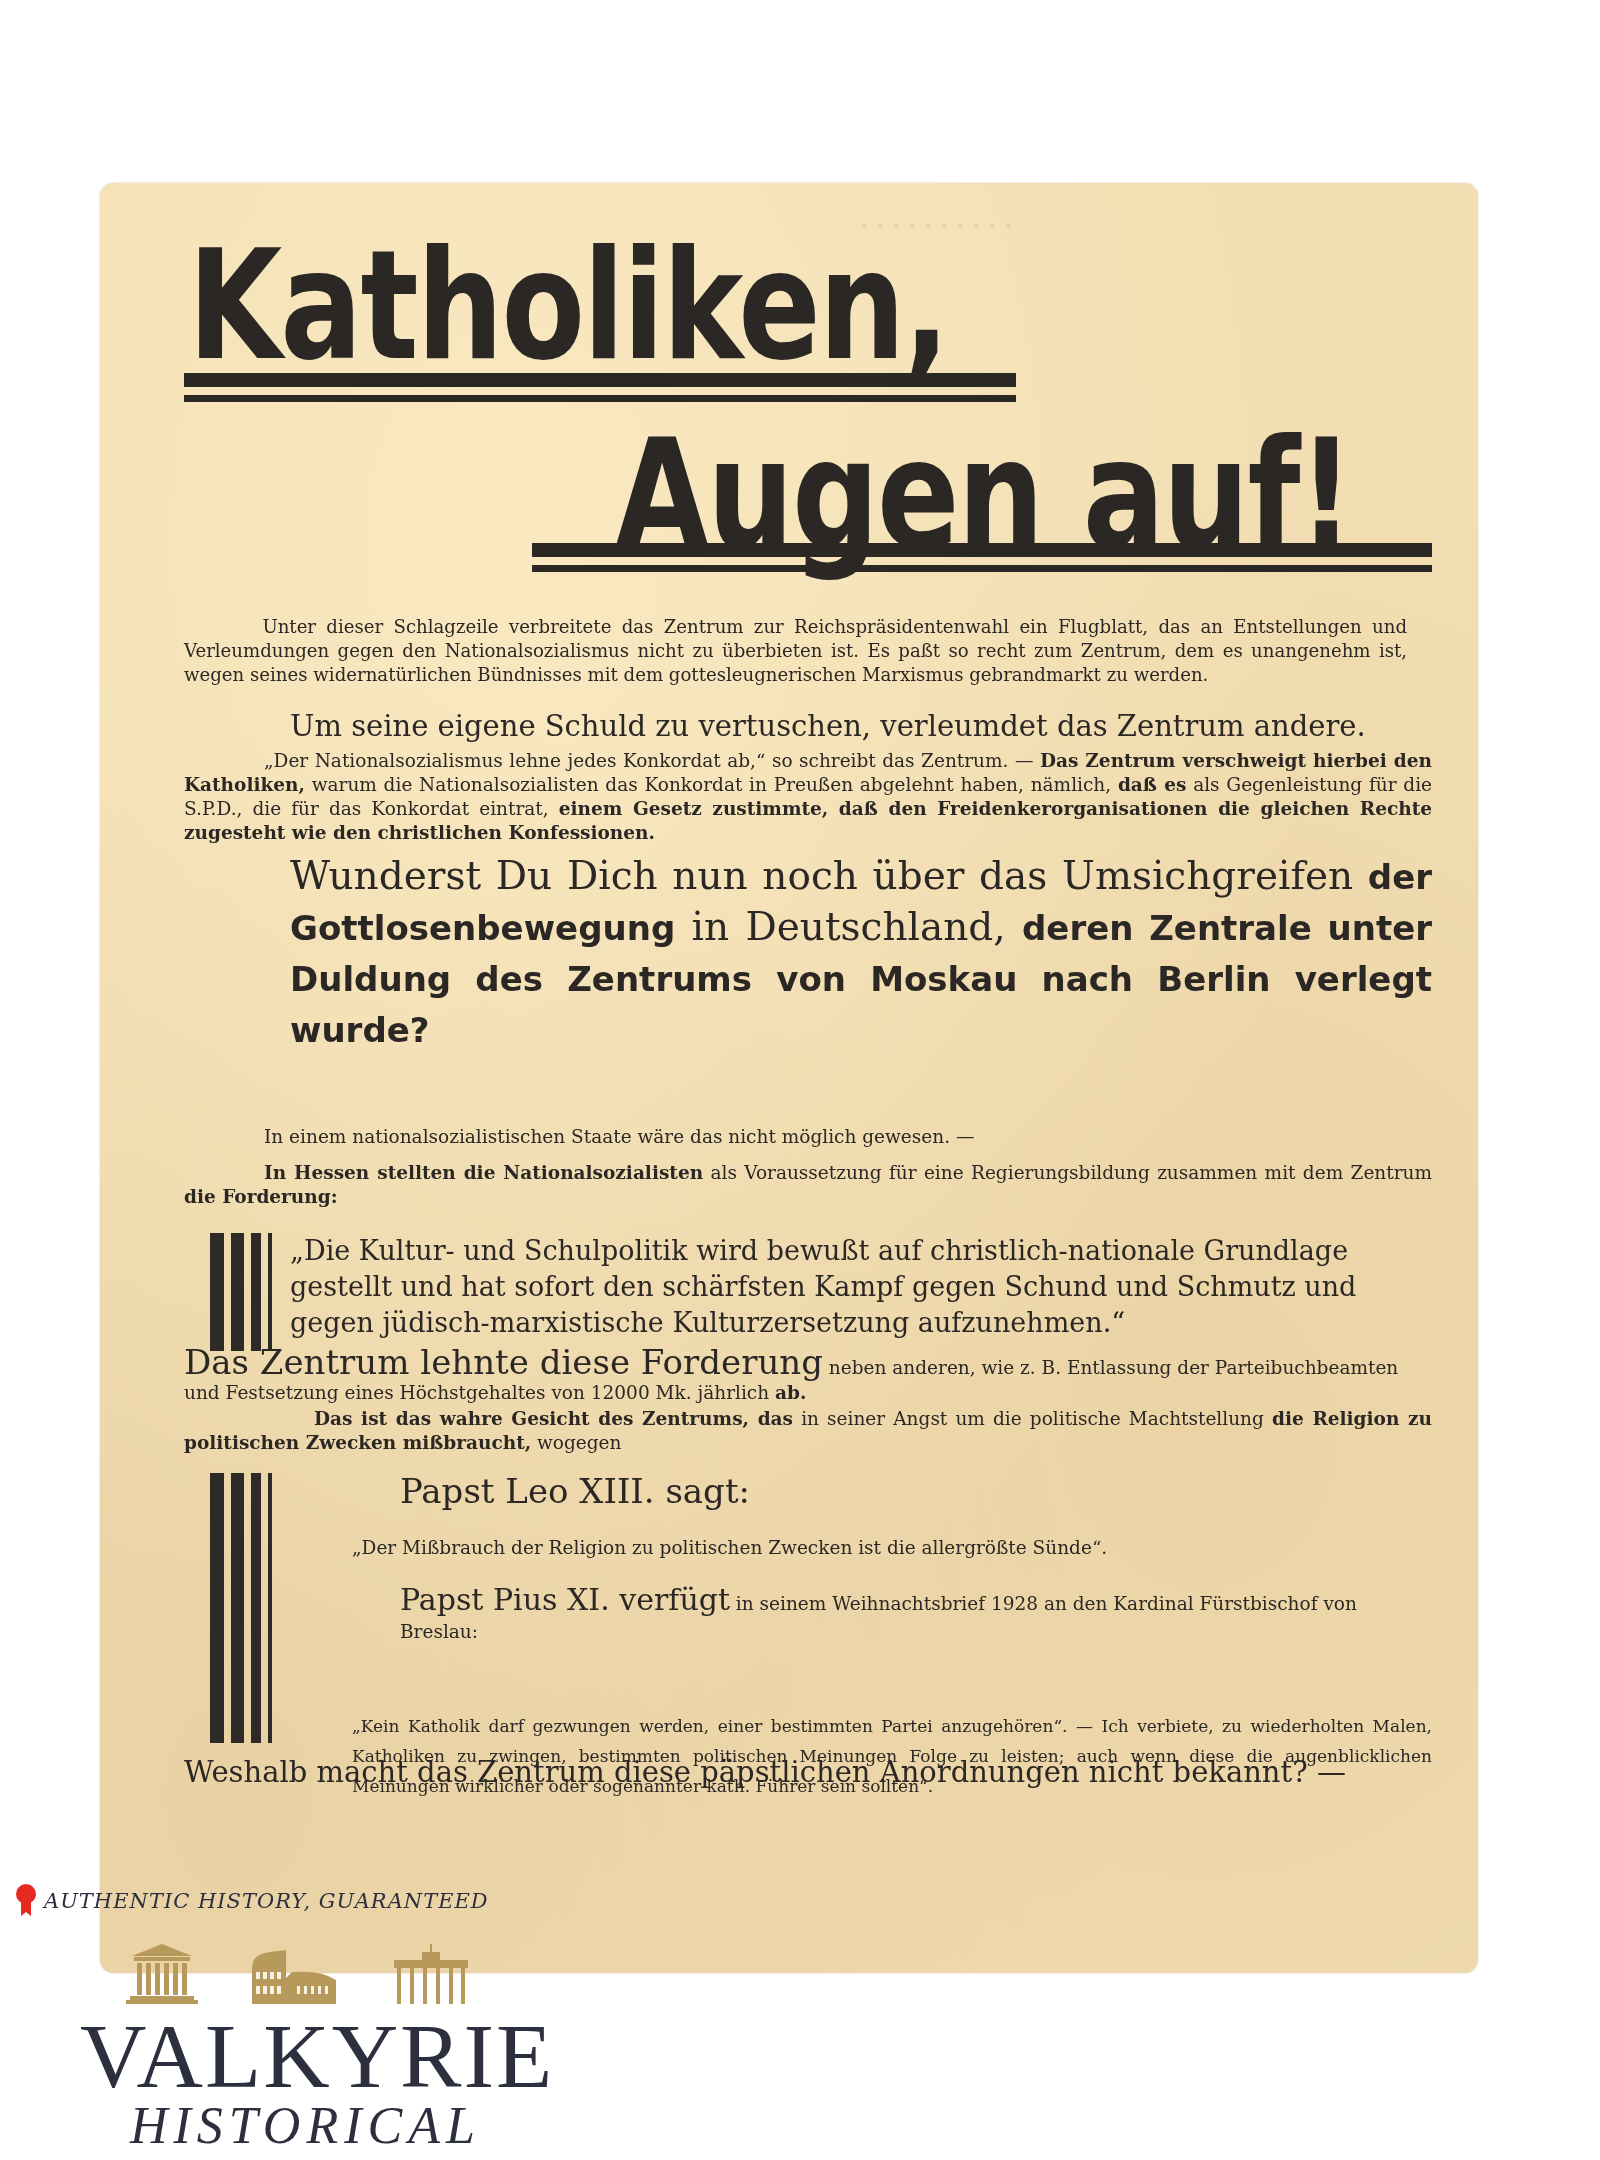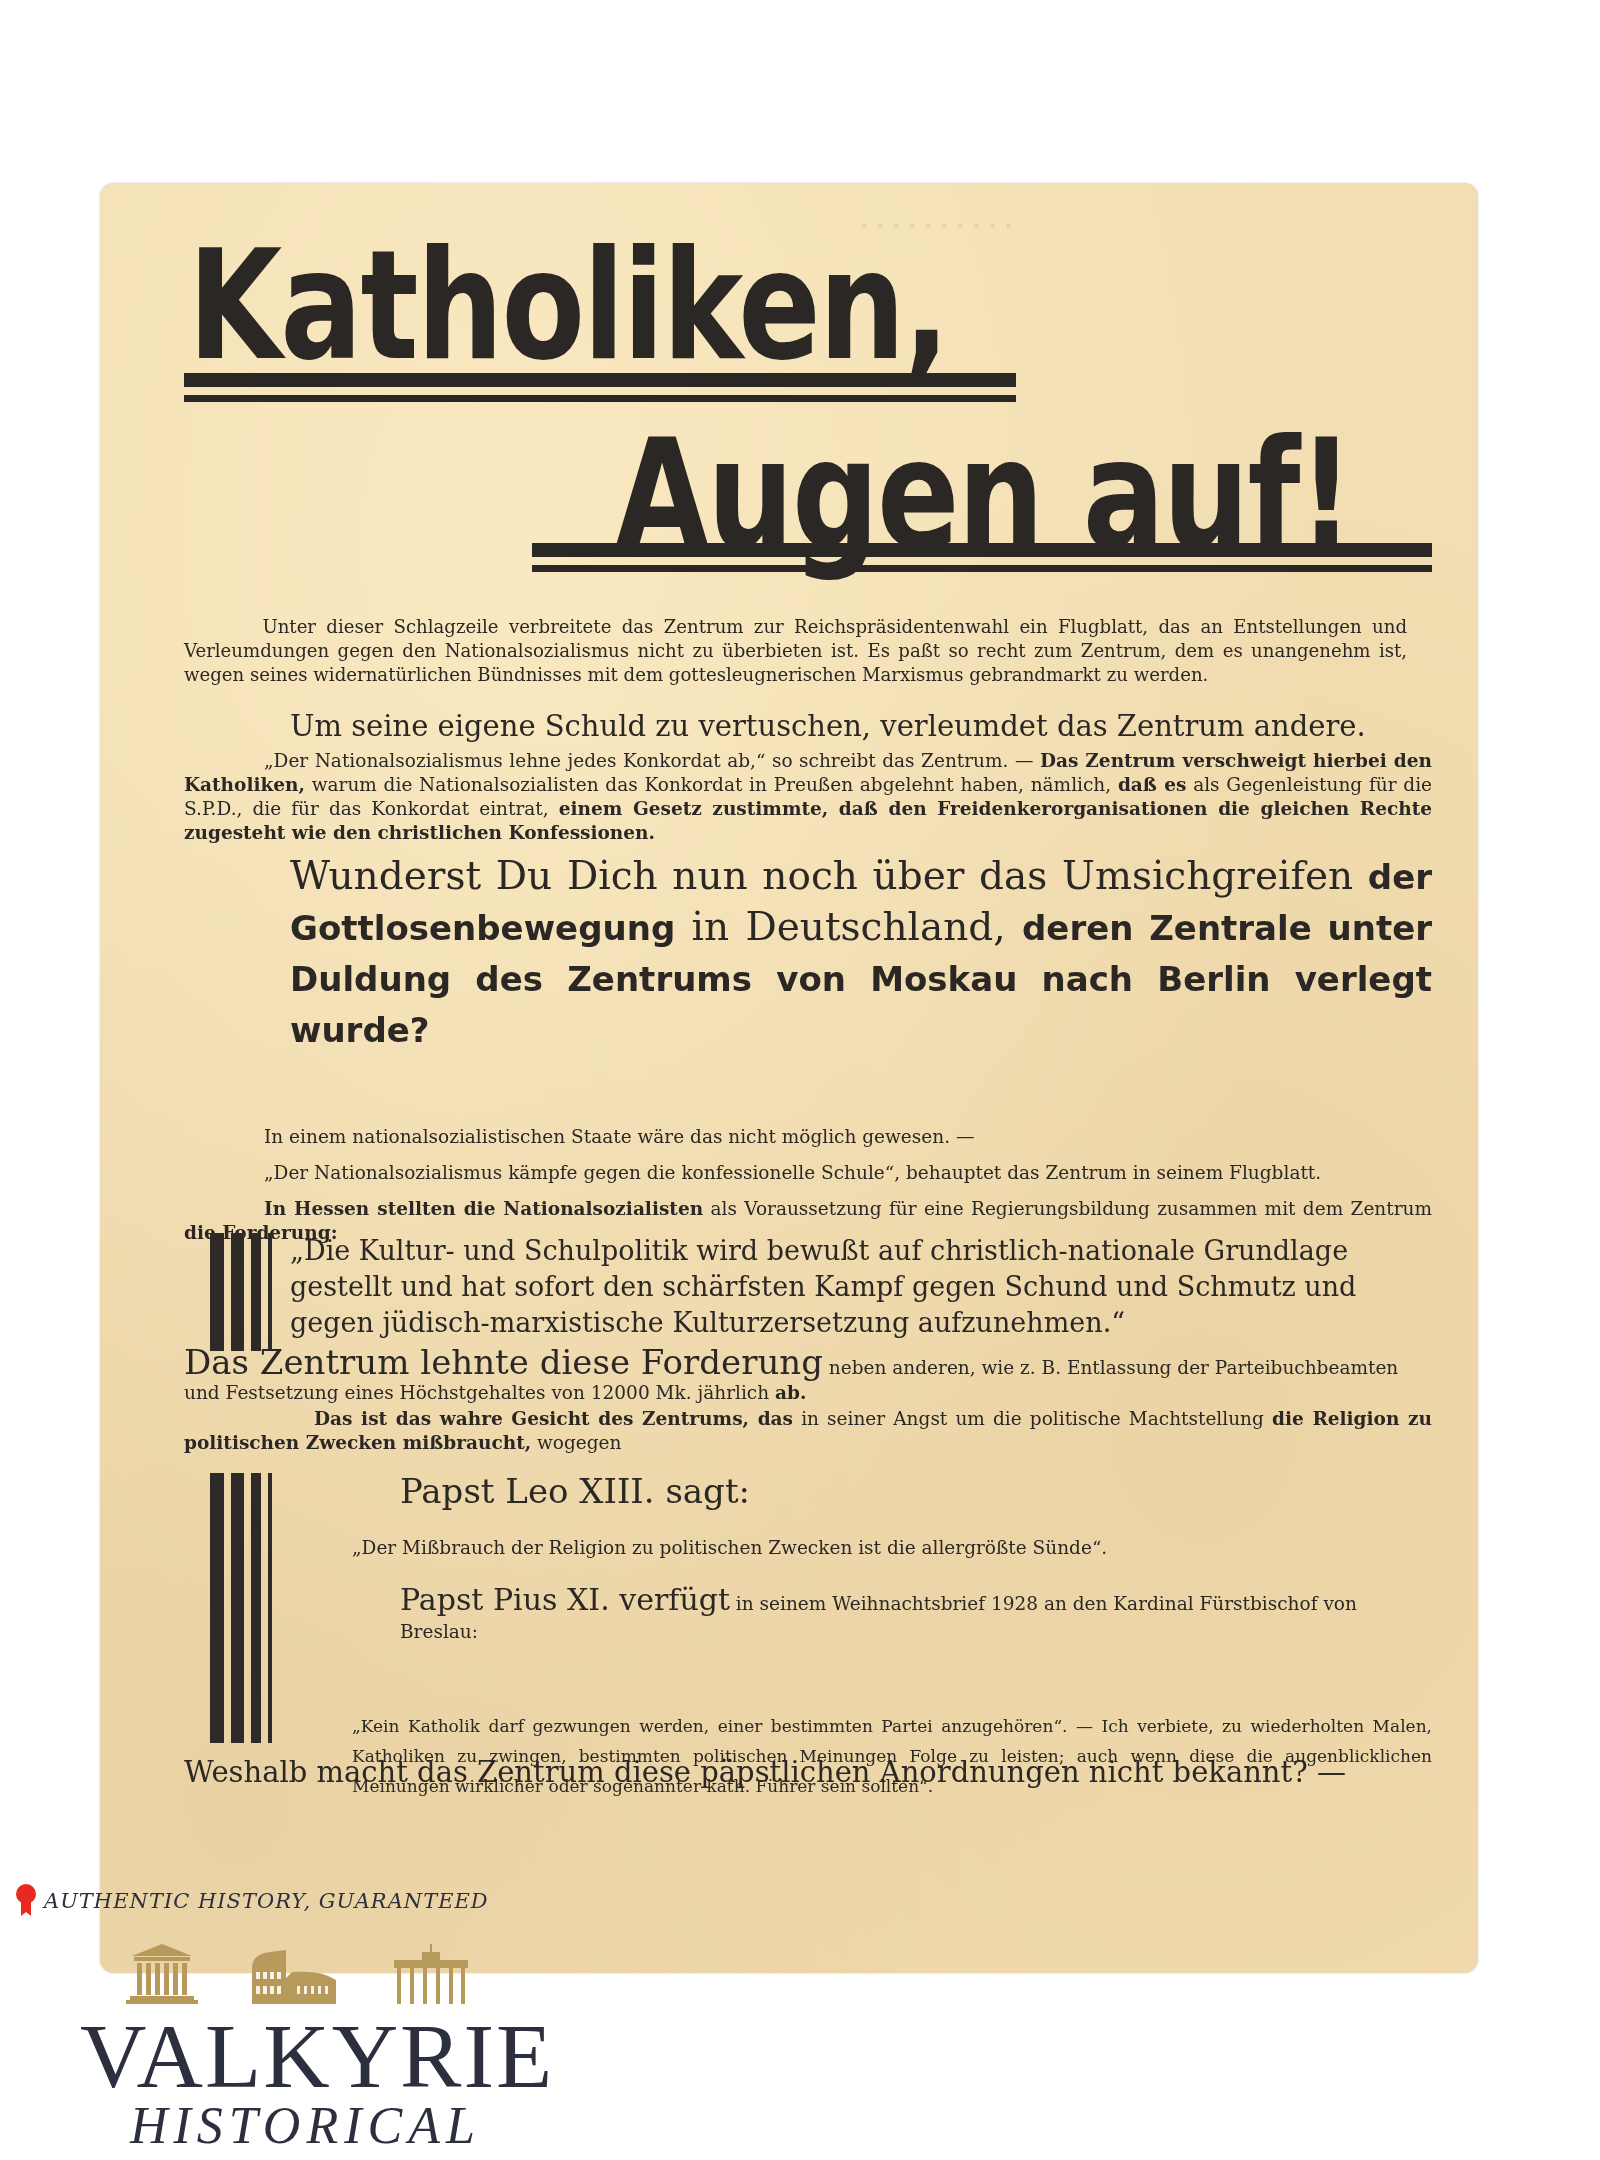--- a/index.html
+++ b/index.html
@@ -98,21 +98,20 @@
   <div class="txt body-s p-intro">Unter dieser Schlagzeile verbreitete das Zentrum zur Reichspräsidentenwahl ein Flugblatt, das an Entstellungen und Verleumdungen gegen den Nationalsozialismus nicht zu überbieten ist. Es paßt so recht zum Zentrum, dem es unangenehm ist, wegen seines widernatürlichen Bündnisses mit dem gottesleugnerischen Marxismus gebrandmarkt zu werden.</div>
 
   <div class="txt p-sub">Um seine eigene Schuld zu vertuschen, verleumdet das Zentrum andere.</div>
 
   <div class="txt body-s p-konk"><span>„Der Nationalsozialismus lehne jedes Konkordat ab,“ so schreibt das Zentrum. — </span><span class="b">Das Zentrum verschweigt hierbei den Katholiken,</span><span> warum die Nationalsozialisten das Konkordat in Preußen abgelehnt haben, nämlich, </span><span class="b">daß es</span><span> als Gegenleistung für die S.P.D., die für das Konkordat eintrat, </span><span class="b">einem Gesetz zustimmte, daß den Freidenkerorganisationen die gleichen Rechte zugesteht wie den christlichen Konfessionen.</span></div>
 
   <div class="txt p-wunder"><span>Wunderst Du Dich nun noch über das Umsichgreifen </span><span class="sans-b">der Gottlosenbewegung</span><span> in Deutschland, </span><span class="sans-b">deren Zentrale unter Duldung des Zentrums von Moskau nach Berlin verlegt wurde?</span></div>
 
   <div class="txt body-s p-staat">
     <div class="line">In einem nationalsozialistischen Staate wäre das nicht möglich gewesen. —</div>
-    <div class="line">„Der Nationalsozialismus kämpfe gegen die konfessionelle Schule“, behauptet das Zentrum in seinem Flugblatt.</div>
     <div class="line"><span class="b">In Hessen stellten die Nationalsozialisten</span><span> als Voraussetzung für eine Regierungsbildung zusammen mit dem Zentrum </span><span class="b">die Forderung:</span></div>
   </div>
 
   <div class="bars bars1">
       <span class="w1"></span>
       <span class="w2"></span>
       <span class="w3"></span>
       <span class="w4"></span>
     </div>
   <div class="txt p-quote1">„Die Kultur- und Schulpolitik wird bewußt auf christlich-nationale Grundlage gestellt und hat sofort den schärfsten Kampf gegen Schund und Schmutz und gegen jüdisch-marxistische Kulturzersetzung aufzunehmen.“</div>

